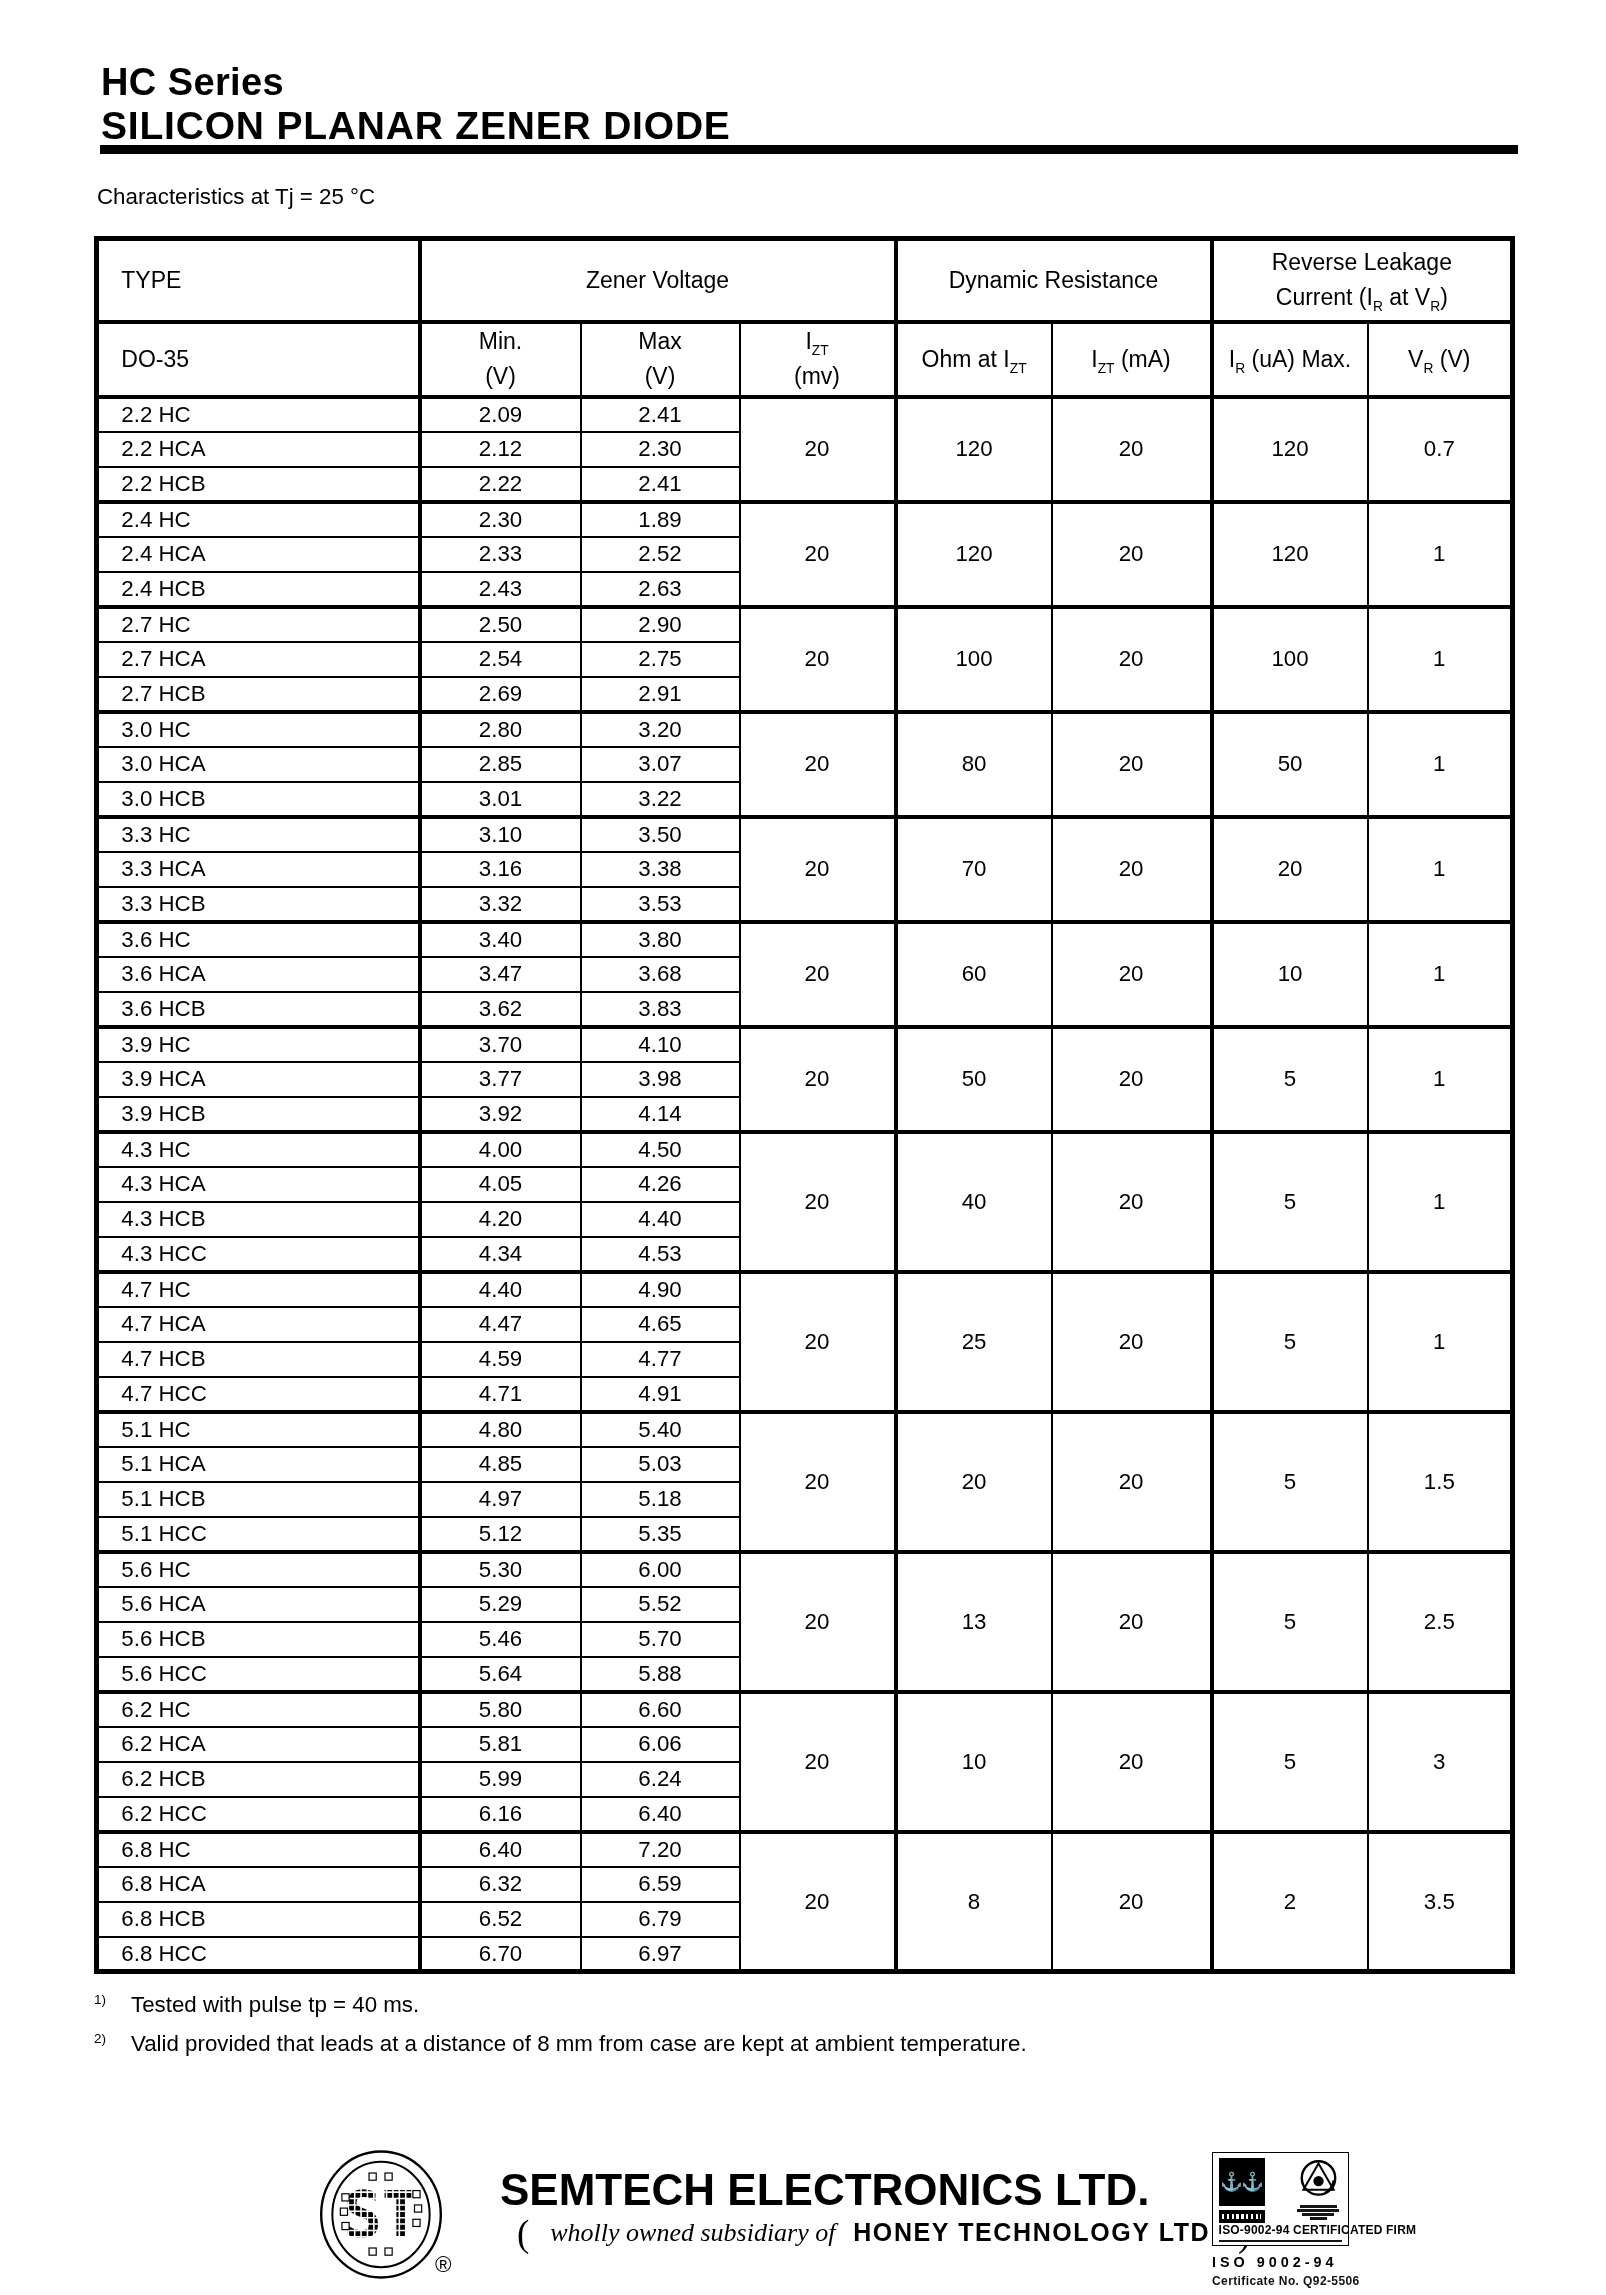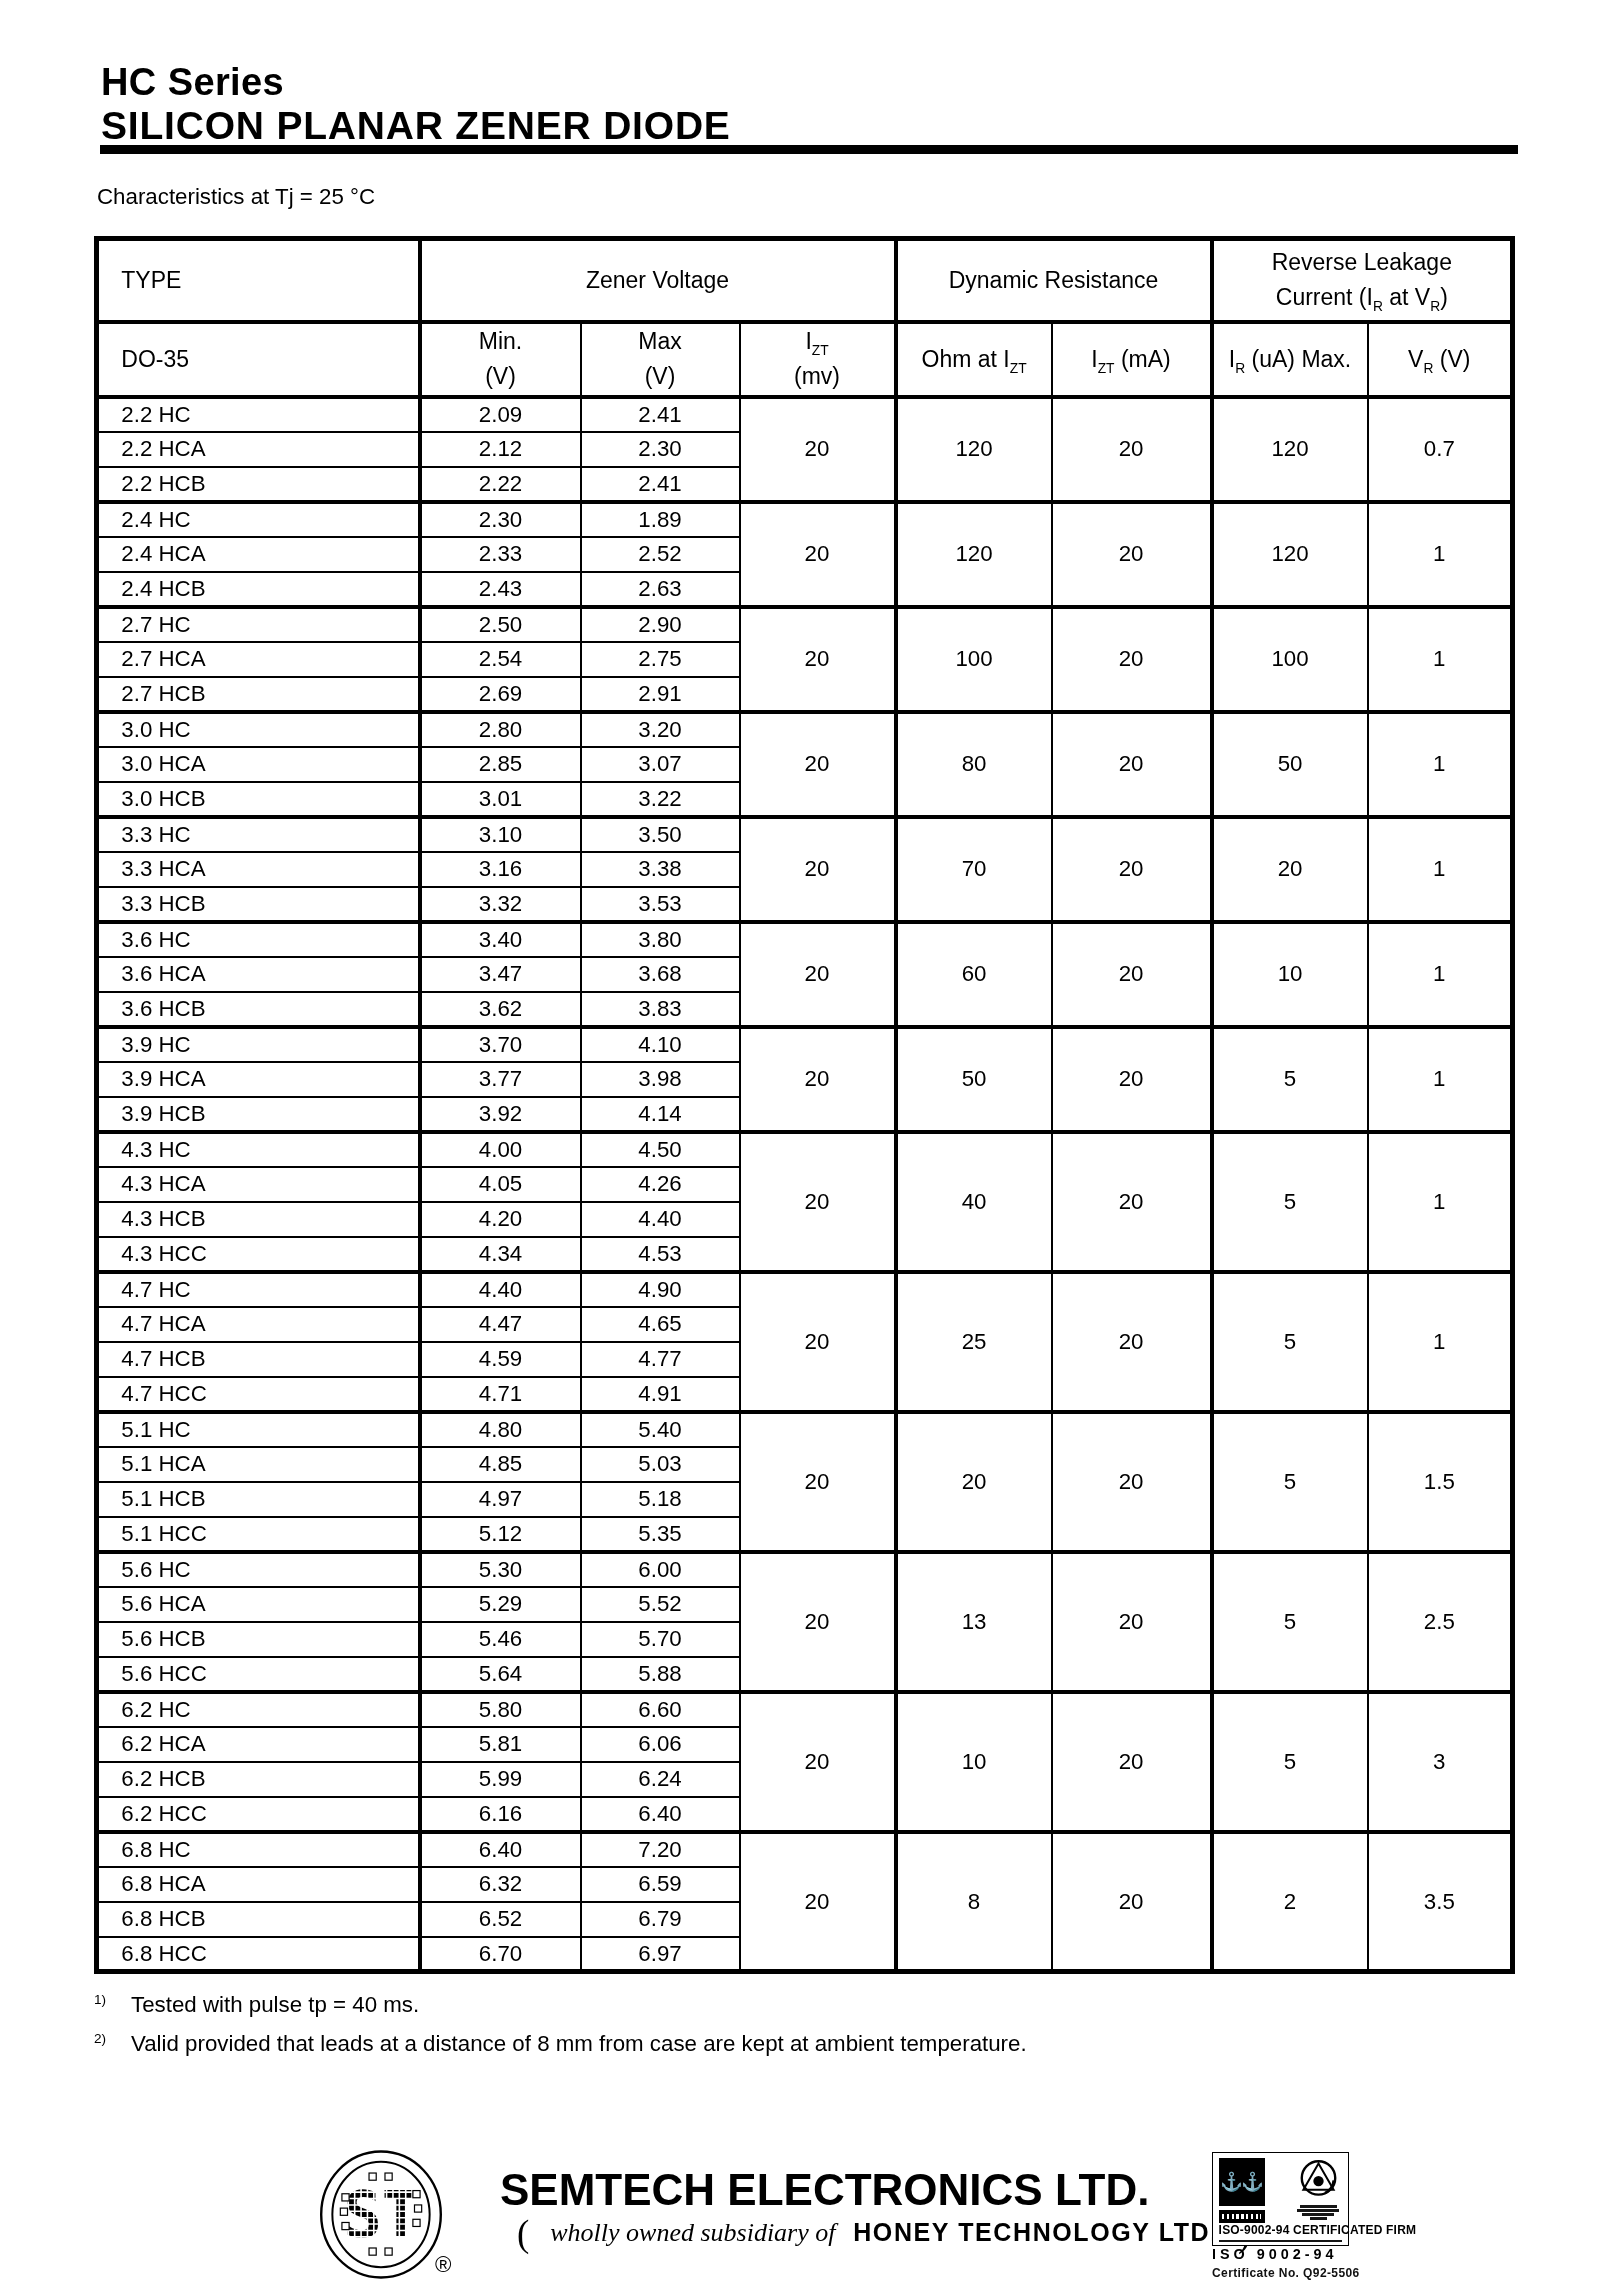--- a/index.html
+++ b/index.html
@@ -67,21 +67,21 @@
     font-size: 18.4px; letter-spacing: -1.6px;
   }
   #iso-bar { width: 46px; height: 13.6px; background: #000; position: relative; margin-top: 4px; }
   #iso-bar::after {
     content: ""; position: absolute; left: 3.2px; right: 3.2px; top: 4px; height: 5.6px;
     background: repeating-linear-gradient(90deg, #fff 0 2.4px, #000 2.4px 4.8px);
   }
   .micro { background: #161616; margin: 1.6px auto 0 auto; height: 2.4px; }
   #iso-firm-line { font-size: 12px; font-weight: bold; letter-spacing: 0.2px; text-align: center; white-space: nowrap; }
   #iso-micro-bottom { height: 2.4px; background: #161616; margin-top: 2.4px; }
-  #iso-line { font-size: 14.4px; font-weight: bold; letter-spacing: 4px; margin-top: 0; white-space: nowrap; }
+  #iso-line { font-size: 14.4px; font-weight: bold; letter-spacing: 4px; margin-top: 8px; white-space: nowrap; }
   #cert-line { font-size: 12px; font-weight: bold; letter-spacing: 0.4px; margin-top: 3.2px; color: #111; white-space: nowrap; }
 </style>
 </head>
 <body>
 
 <div id="page">
 
   <div class="abs" id="series-title">HC Series</div>
   <div class="abs" id="main-title">SILICON PLANAR ZENER DIODE</div>
   <div class="abs" id="title-rule"></div>

